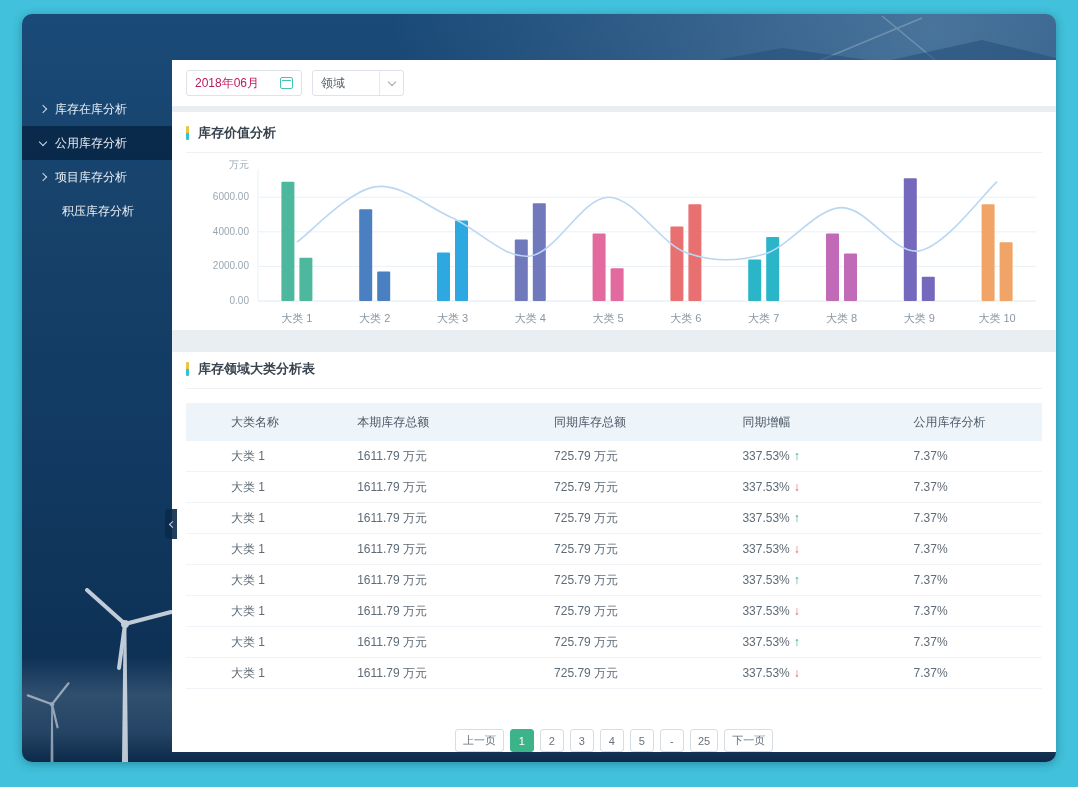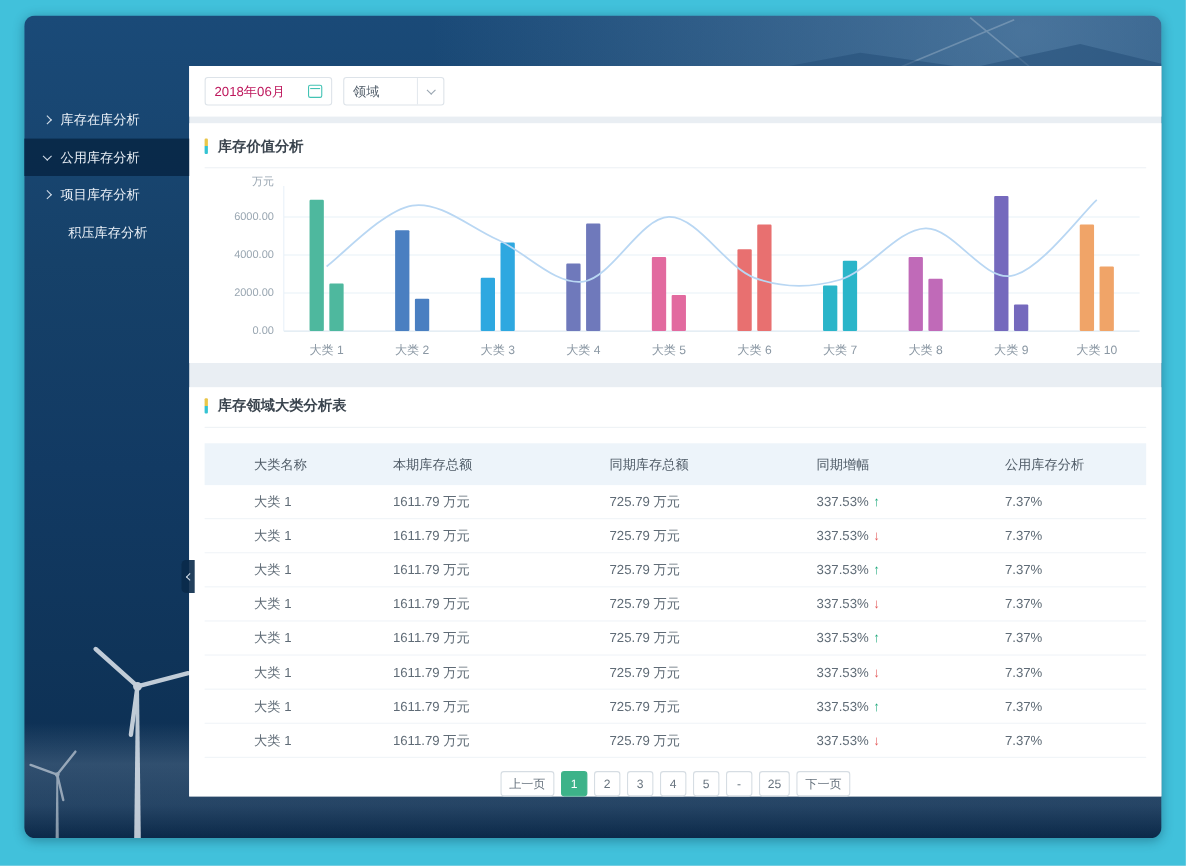--- a/index.html
+++ b/index.html
@@ -98,21 +98,21 @@
   .grid-row > div:first-child { padding-left:45px; }
   .t-head { height:38px; background:#edf4fa; margin-top:14px; font-size:12px; color:#4e5a66; flex:none; }
   .t-row { height:31px; border-bottom:1px solid #f0f4f8; font-size:12px; color:#5f6b76; flex:none; }
   .arrow-up { color:#1fa97c; font-weight:bold; margin-left:4px; }
   .arrow-down { color:#e45c5c; font-weight:bold; margin-left:4px; }
 
   
   .pagination { display:flex; justify-content:center; align-items:center; gap:6px; margin-top:12px; }
   .page-btn { min-width:24px; height:23px; padding:0 7px; border:1px solid #d6dde3; border-radius:3px;
     background:#fff; color:#66727d; font-size:11px; display:flex; align-items:center; justify-content:center;
-    cursor:pointer; }
+    cursor:pointer;margin-top:28px; }
   .page-btn.active { background:#3db389; border-color:#3db389; color:#fff; }
 
   .chart-wrap { width:856px; height:172px; margin-top:4px; }
 </style>
 </head>
 <body>
 
 <div class="window">
 
   <svg class="turbines" viewBox="0 0 260 260">

